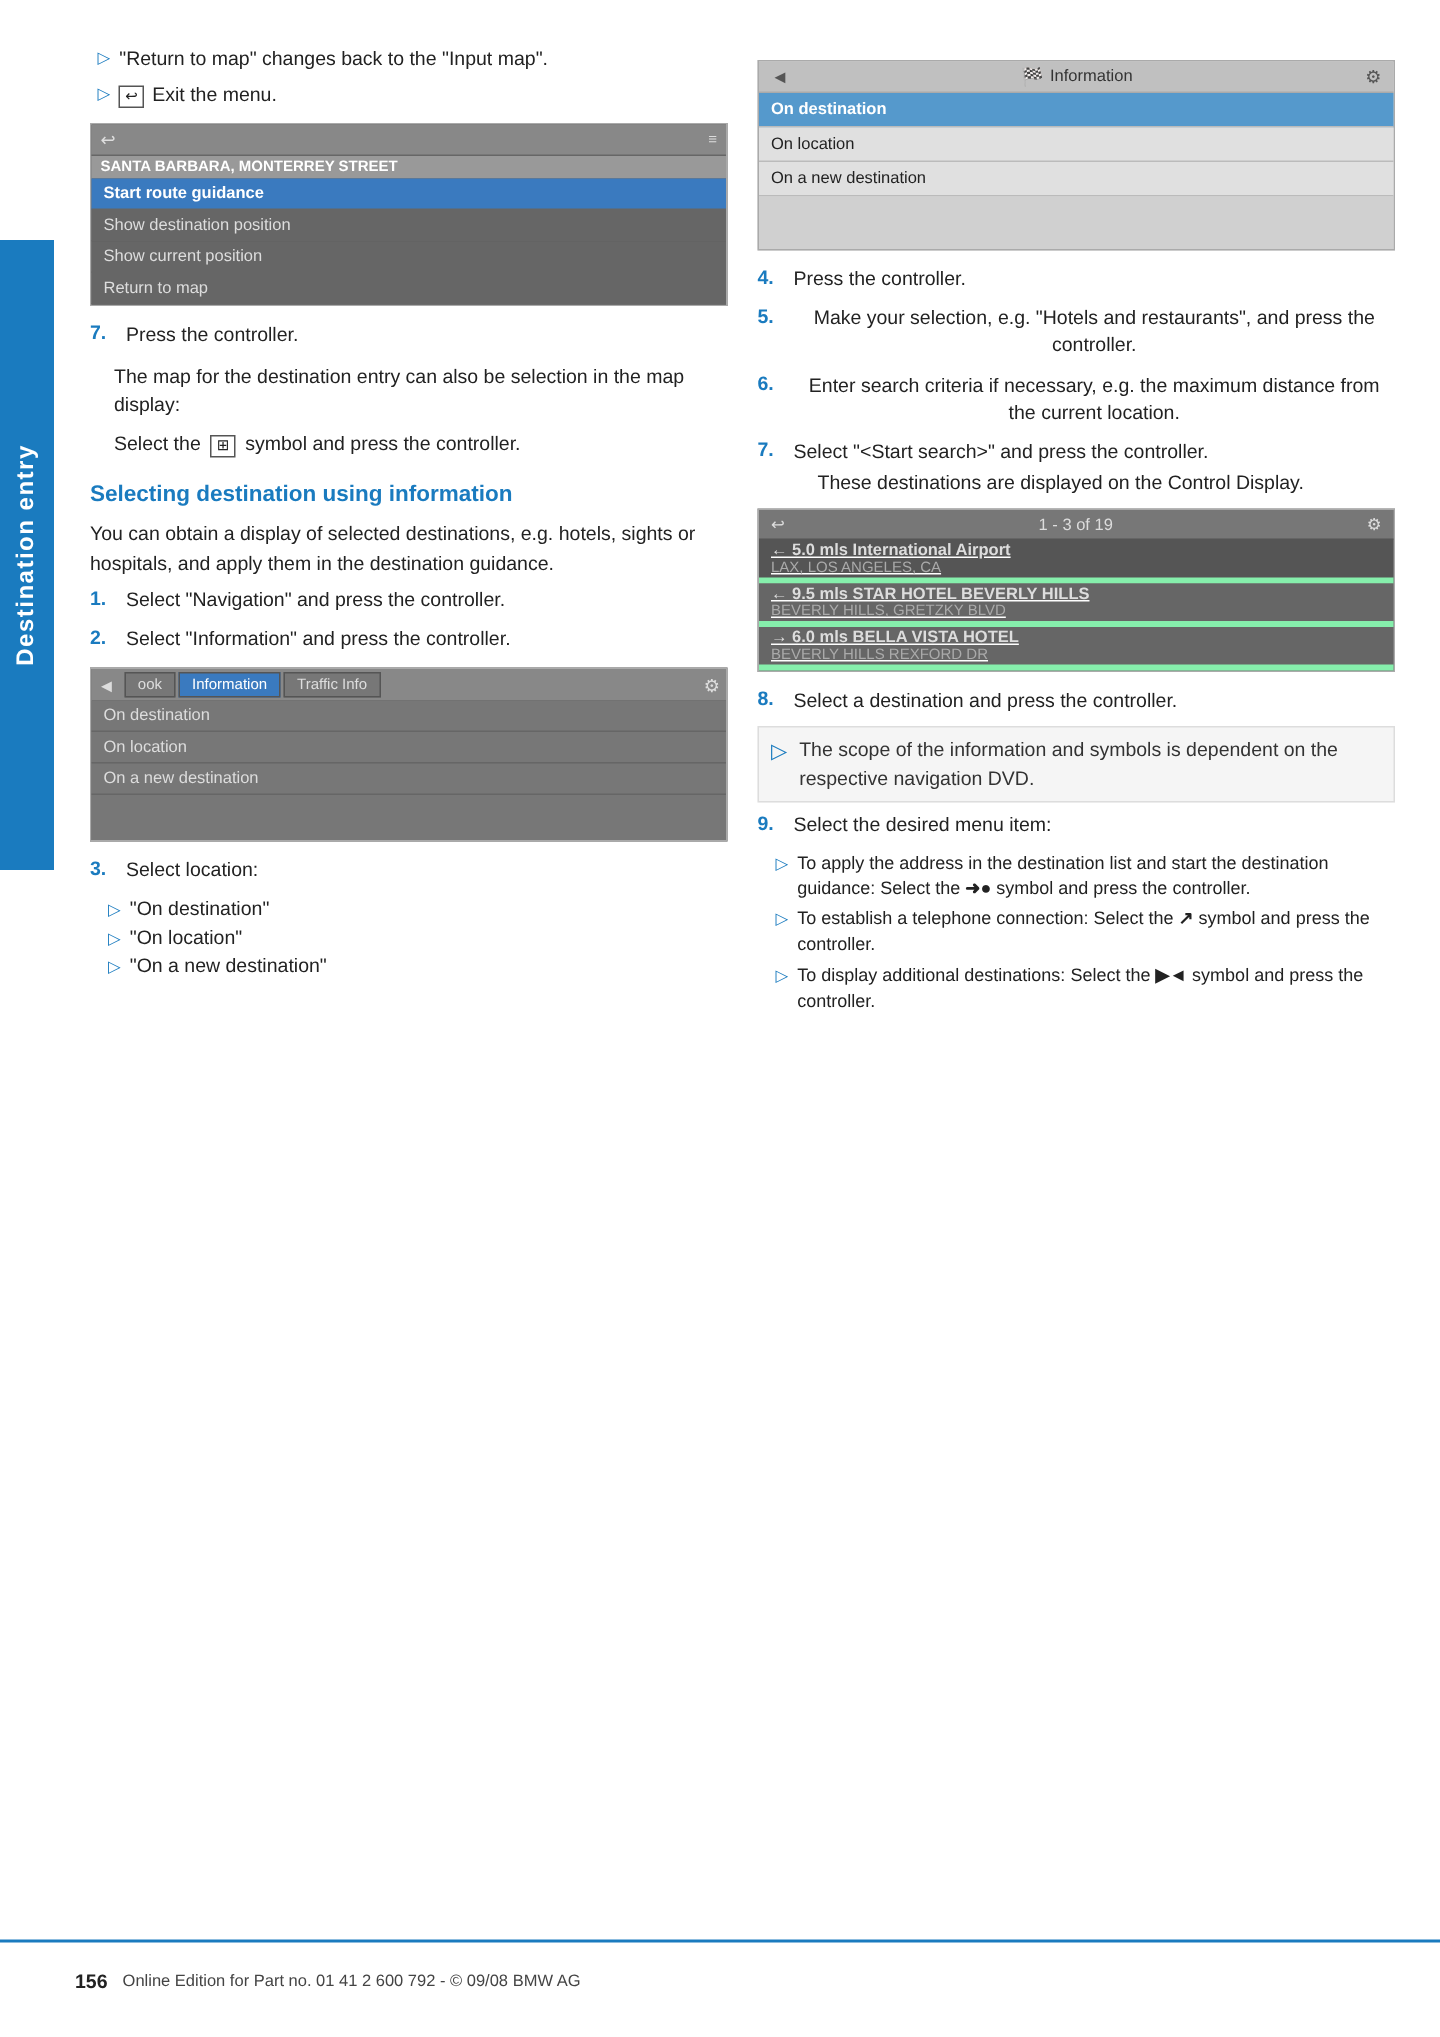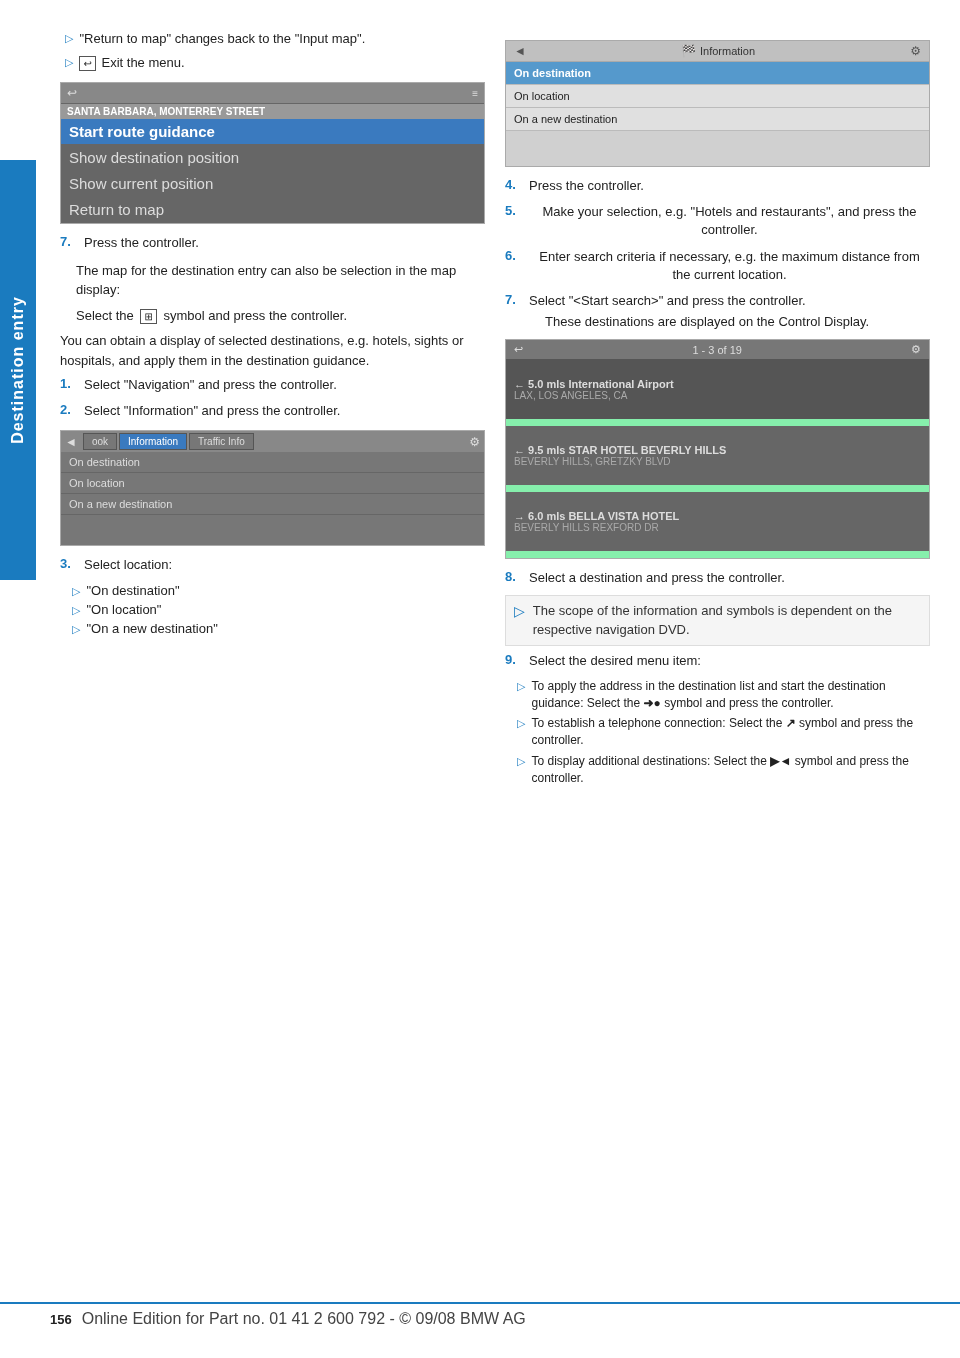--- a/index.html
+++ b/index.html
@@ -120,21 +120,21 @@
     .screen-address-bar {
       background: #999;
       padding: 2px 6px;
       font-size: 10px;
       color: #fff;
       font-weight: bold;
     }
     .screen-menu-item {
       padding: 4px 8px;
       border-bottom: 1px solid #666;
-      font-size: 15px;
+      font-size: 11px;
       color: #ddd;
       background: #666;
     }
     .screen-menu-item.selected {
       background: #3a7abf;
       color: white;
       font-weight: bold;
     }
 
     
@@ -173,23 +173,24 @@
       background: #777;
       padding: 3px 8px;
       display: flex;
       align-items: center;
       justify-content: space-between;
       border-bottom: 1px solid #555;
       font-size: 11px;
       color: #ddd;
     }
     .result-item {
-      padding: 18px 8px;
-      border-bottom: 7px solid #86efac;
+      padding: 1px 8px;
+      border-bottom: 4px solid #86efac;
       background: #666;
+      text-decoration: underline;
     }
     .result-item.highlight {
       background: #555;
     }
     .result-main {
       font-weight: bold;
       color: #ddd;
       font-size: 11px;
     }
     .result-sub {
@@ -256,33 +257,33 @@
       color: #333;
     }
 
     
     .page-footer {
       position: absolute;
       bottom: 30px;
       left: 0;
       right: 0;
       border-top: 2px solid #1a7bbf;
-      padding-top: 6px;
+      padding-top: 18px;
       display: flex;
       align-items: center;
     }
     .page-number {
       font-size: 13px;
       font-weight: bold;
       color: #222;
       margin-left: 50px;
       margin-right: 10px;
     }
     .footer-text {
-      font-size: 16px;
+      font-size: 11px;
       color: #444;
     }
 
     p {
       line-height: 1.5;
       margin-bottom: 6px;
     }
 
     .indent {
       margin-left: 16px;
@@ -336,20 +337,21 @@
       </div>
 
       <p class="indent">The map for the destination entry can also be selection in the map display:</p>
 
       <p class="indent">
         <span>Select the</span>
         <span style="border:1px solid #555; padding:1px 3px; font-size:10px; margin:0 3px;">⊞</span>
         <span>symbol and press the controller.</span>
       </p>
 
+      <div class="section-heading">Selecting destination using information</div>
 
       <p>You can obtain a display of selected destinations, e.g. hotels, sights or hospitals, and apply them in the destination guidance.</p>
 
       <div class="numbered-item">
         <span class="num">1.</span>
         <span class="num-text">Select "Navigation" and press the controller.</span>
       </div>
 
       <div class="numbered-item">
         <span class="num">2.</span>

